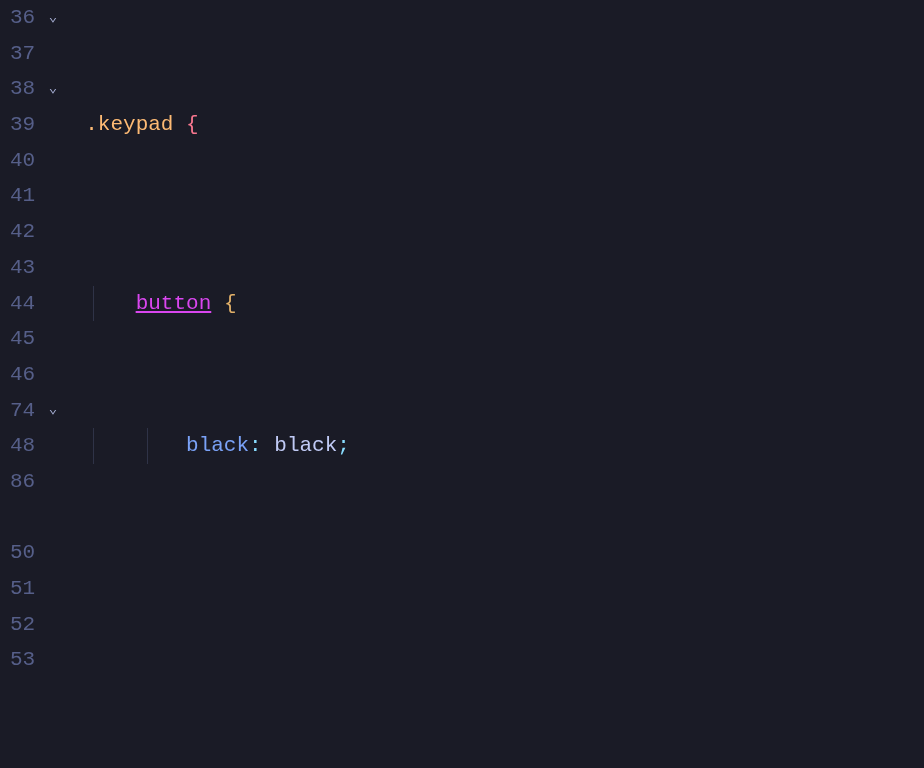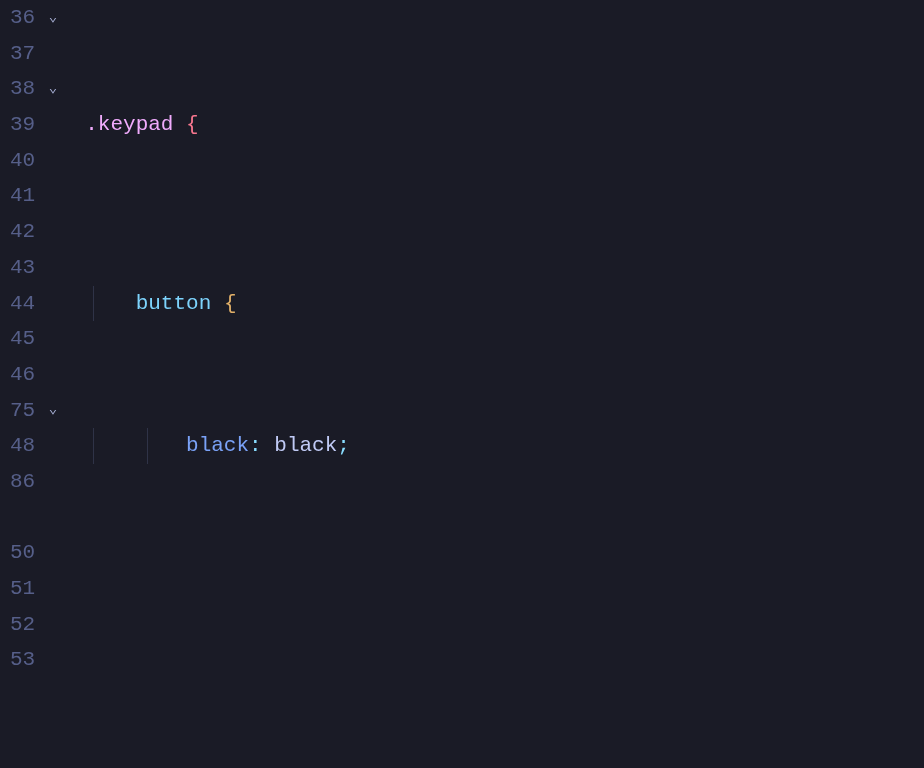--- a/index.html
+++ b/index.html
@@ -56,22 +56,22 @@
     left: 0;
     top: 0;
     bottom: 0;
     width: 1px;
     background: #2f3347;
   }
   .ig1 { left: 8px; }
   .ig2 { left: 62px; }
 
   
-  .selector { color: #7dd3fc; }
-  .class-sel { color: #f0abfc; }
+  .selector { color: #d946ef; text-decoration: underline; }
+  .class-sel { color: #fdba74; }
   .prop { color: #7aa2f7; }
   .colon { color: #89ddff; }
   .semi { color: #89ddff; }
   .kw { color: #bb9af7; font-style: italic; }
   .num { color: #ff9e64; }
   .black { color: #c0caf5; }
   .red-brace { color: #f7768e; }
   .yellow-brace { color: #e0af68; }
 </style>
 </head>
@@ -83,21 +83,21 @@
     <div class="gutter-line"><span>37</span></div>
     <div class="gutter-line"><span>38</span><span class="fold-icon">⌄</span></div>
     <div class="gutter-line"><span>39</span></div>
     <div class="gutter-line"><span>40</span></div>
     <div class="gutter-line"><span>41</span></div>
     <div class="gutter-line"><span>42</span></div>
     <div class="gutter-line"><span>43</span></div>
     <div class="gutter-line"><span>44</span></div>
     <div class="gutter-line"><span>45</span></div>
     <div class="gutter-line"><span>46</span></div>
-    <div class="gutter-line"><span>75</span><span class="fold-icon">⌄</span></div>
+    <div class="gutter-line"><span>74</span><span class="fold-icon">⌄</span></div>
     <div class="gutter-line"><span>48</span></div>
     <div class="gutter-line"><span>86</span></div>
     <div class="gutter-line"><span></span></div>
     <div class="gutter-line"><span>50</span></div>
     <div class="gutter-line"><span>51</span></div>
     <div class="gutter-line"><span>52</span></div>
     <div class="gutter-line"><span>53</span></div>
   </div>
 
   <div class="code">

